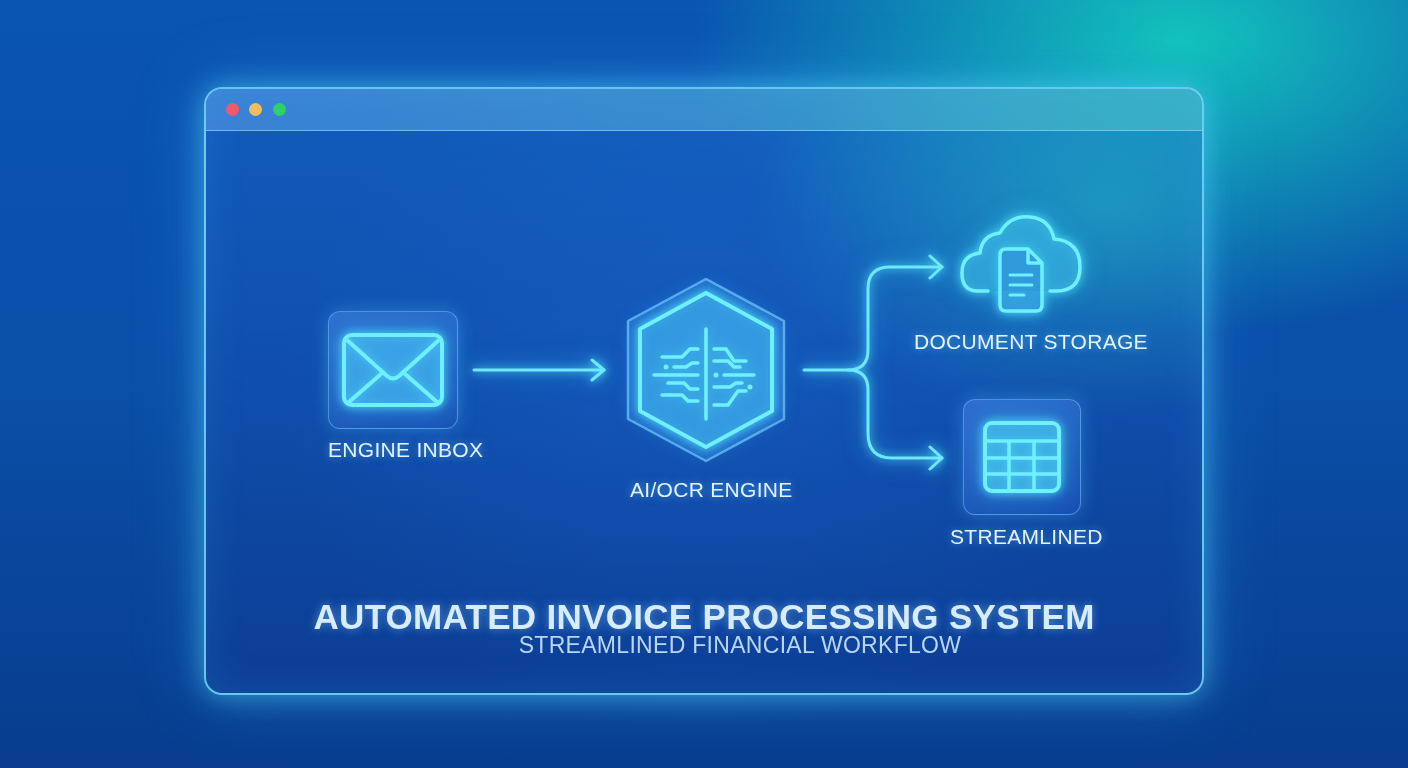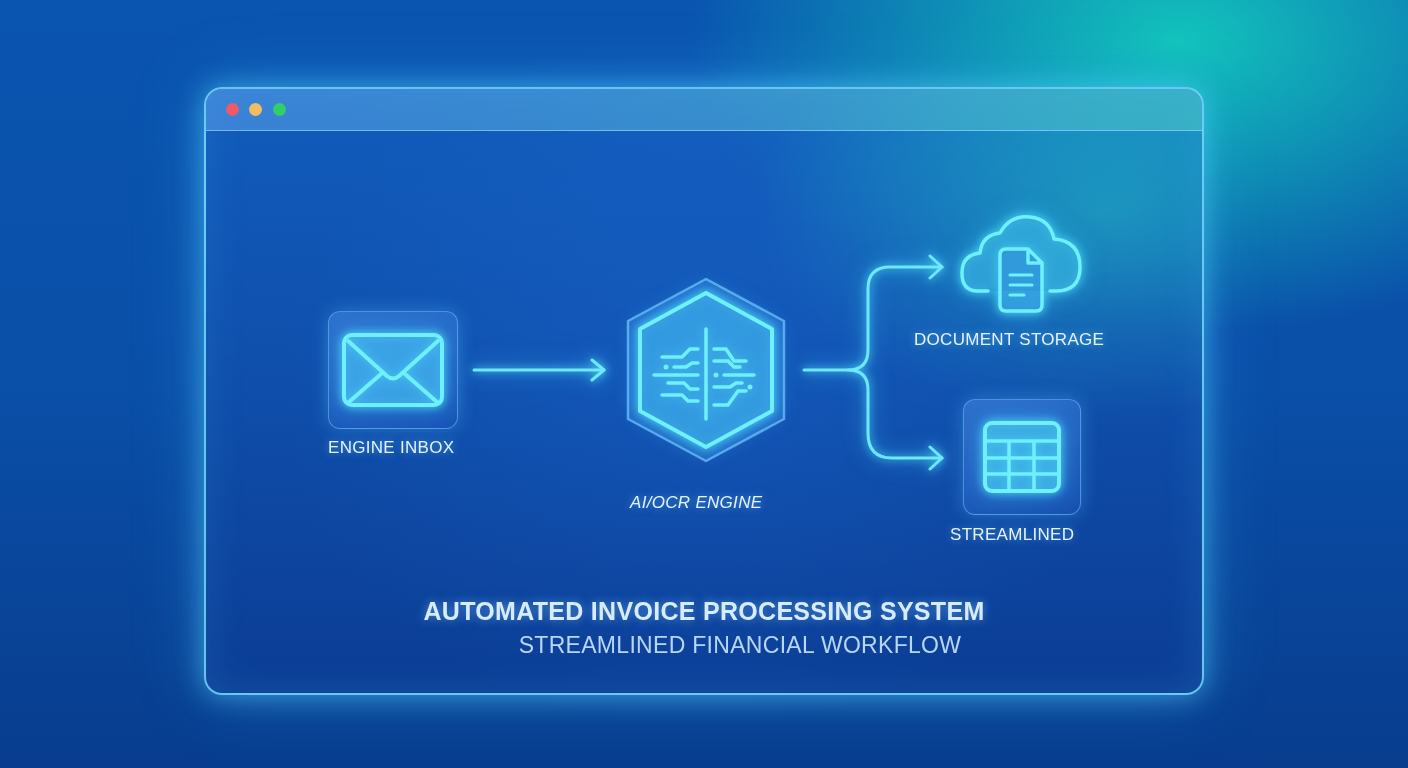--- a/index.html
+++ b/index.html
@@ -24,34 +24,34 @@
   .titlebar {
     position:absolute; left:0; top:0; right:0; height:41px;
     background:linear-gradient(90deg, rgba(90,160,235,0.55), rgba(80,200,200,0.55));
     border-bottom:1.5px solid rgba(140,210,255,0.7);
   }
   .dot { position:absolute; top:14px; width:13px; height:13px; border-radius:50%; }
   .dot.red { left:20px; background:#ee5a6a; }
   .dot.yellow { left:43px; background:#f2bd5e; }
   .dot.green { left:67px; background:#2fcf6a; }
   .node-label {
-    position:absolute; color:#e4f3ff; font-size:17px; letter-spacing:0.3px;
+    position:absolute; color:#e4f3ff; font-size:21px; letter-spacing:0.3px;
     text-shadow:0 0 8px rgba(120,210,255,0.6); white-space:nowrap;
   }
   .tile {
     position:absolute; border-radius:12px; box-sizing:border-box;
     border:1.5px solid rgba(120,190,255,0.55);
     background:linear-gradient(160deg, rgba(70,140,230,0.55), rgba(30,90,190,0.55));
     box-shadow:0 0 18px rgba(90,200,255,0.35);
   }
   svg.icon { position:absolute; overflow:visible; }
   .glow { filter: drop-shadow(0 0 4px rgba(90,240,255,0.9)) drop-shadow(0 0 10px rgba(60,200,255,0.6)); }
   .title {
     position:absolute; left:0; width:100%; text-align:center; top:508px;
-    color:#d8ecff; font-size:25px; font-weight:bold; letter-spacing:0.3px;
+    color:#d8ecff; font-size:35px; font-weight:bold; letter-spacing:0.3px;
     text-shadow:0 0 10px rgba(140,210,255,0.55);
   }
   .subtitle {
     position:absolute; left:0; width:100%; text-align:center; top:543px;
     color:#b8d6f5; font-size:23px; letter-spacing:0.3px;padding-left:36px;
   }
 </style>
 </head>
 <body>
 
@@ -91,21 +91,21 @@
         <path d="M94 86 H108 L114 92 H120"></path>
         <path d="M104 100 H134"></path>
         <path d="M94 112 H110 L116 108 H122"></path>
         <path d="M94 130 H108 L118 116 H126"></path>
       </g>
       <circle cx="46" cy="92" r="2.5" fill="#6ff0ff"></circle>
       <circle cx="96" cy="100" r="2.5" fill="#6ff0ff"></circle>
       <circle cx="130" cy="112" r="2.5" fill="#6ff0ff"></circle>
     </g>
   </svg>
-  <div class="node-label" style="left:424px; top:404px;font-style:italic;">AI/OCR ENGINE</div>
+  <div class="node-label" style="left:424px; top:389px;">AI/OCR ENGINE</div>
 
   <svg class="icon glow" width="150" height="210" style="left:596px; top:164px;">
     <path d="M2 117 H46 Q66 117 66 97 V36 Q66 14 88 14 H140" fill="none" stroke="#6ee8ff" stroke-width="3" stroke-linecap="round"></path>
     <path d="M128 3 L140 14 L128 25" fill="none" stroke="#6ee8ff" stroke-width="3" stroke-linecap="round" stroke-linejoin="round"></path>
     <path d="M46 117 Q66 117 66 137 V180 Q66 205 90 205 H140" fill="none" stroke="#6ee8ff" stroke-width="3" stroke-linecap="round"></path>
     <path d="M128 194 L140 205 L128 216" fill="none" stroke="#6ee8ff" stroke-width="3" stroke-linecap="round" stroke-linejoin="round"></path>
   </svg>
 
   <svg class="icon glow" width="124" height="100" viewBox="0 0 124 100" style="left:754px; top:124px;">
     <path d="M28 78 H18 Q2 78 2 60 Q2 42 20 40 Q22 22 40 20 Q50 2 70 4 Q90 6 94 26 Q120 28 120 54 Q120 78 96 78 H90" fill="rgba(40,140,200,0.3)" stroke="#6ff0ff" stroke-width="3.5" stroke-linecap="round" stroke-linejoin="round"></path>

